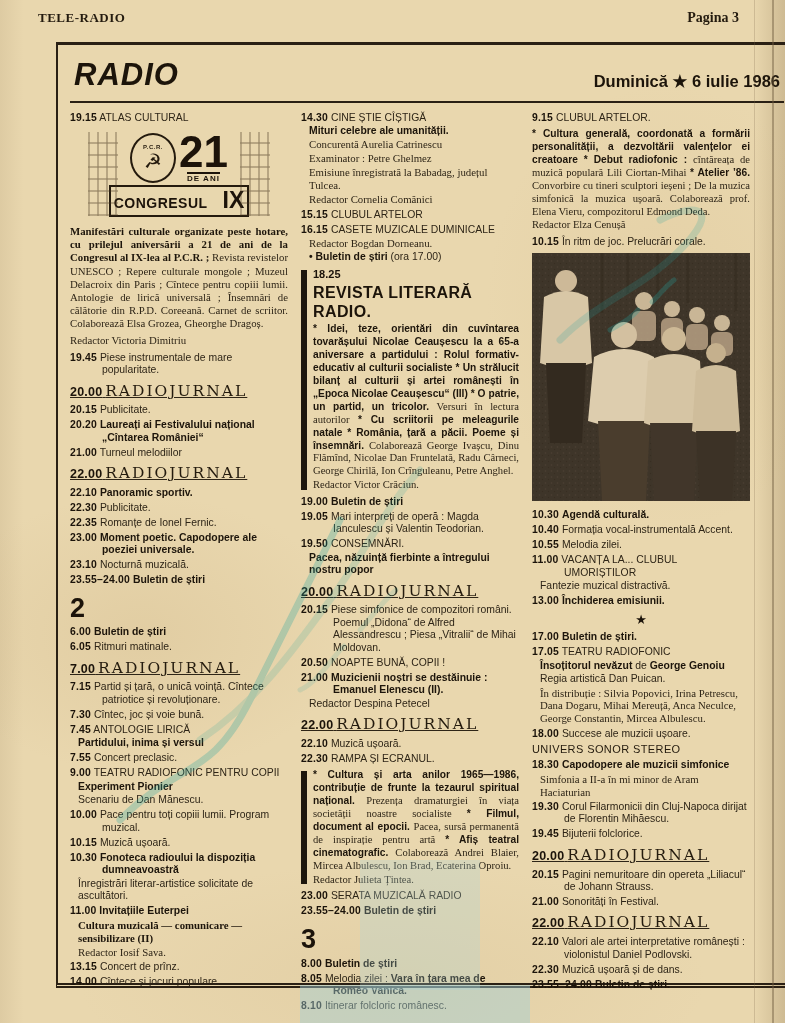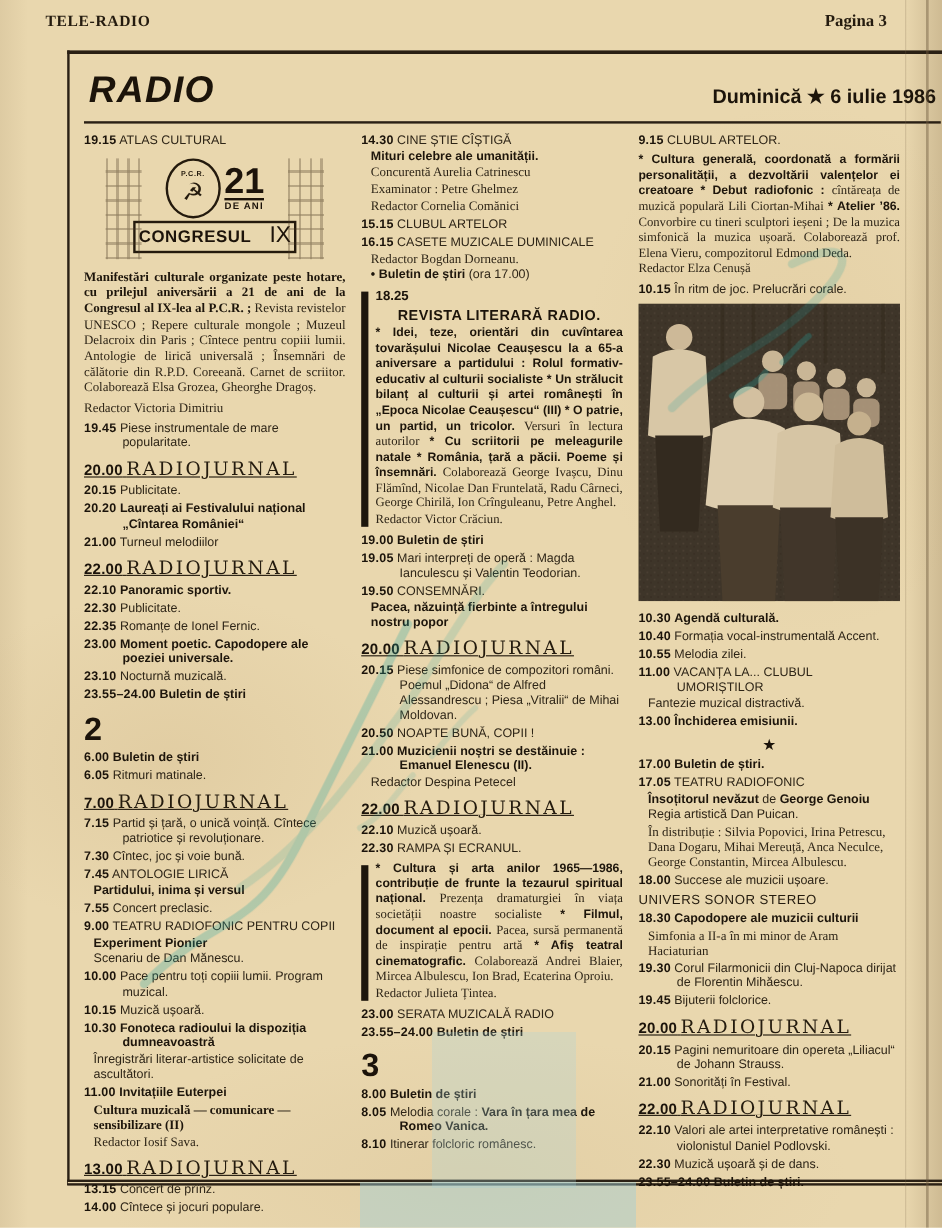--- a/index.html
+++ b/index.html
@@ -31,44 +31,44 @@
   .sub{padding-left:8px;margin-top:1px;}
   .serif{font-family:"Liberation Serif",serif;font-size:10.8px;}
   .journal{margin:5px 0 4px;text-decoration:underline;}
   .journal .time{font-size:12.5px;}
   .jtitle{font-family:"DejaVu Serif",serif;font-size:15.5px;letter-spacing:2px;color:#241b0e;}
   .para{margin:4px 0;text-align:justify;line-height:1.22;}
   .article{position:relative;margin:4px 0;}
   .article.barred{padding-left:12px;}
   .article.barred:before{content:"";position:absolute;left:0;top:2px;bottom:2px;width:6px;background:#1d160c;}
   .atime{font-weight:700;font-size:11px;color:#1b130a;margin-bottom:2px;}
-  .atitle{text-align:center;font-weight:700;font-size:12px;letter-spacing:.4px;color:#1c140a;margin:2px 0;}
+  .atitle{text-align:left;font-weight:700;font-size:16px;letter-spacing:.4px;color:#1c140a;margin:2px 0;}
   .abody{margin:1px 0;text-align:justify;font-family:"Liberation Serif",serif;font-size:10.6px;line-height:1.22;}
   .abody .b{font-family:"Liberation Sans",sans-serif;font-size:10.2px;}
   .afooter{font-family:"Liberation Serif",serif;font-size:10.6px;margin-top:1px;}
   .bignum{font-size:27px;font-weight:900;color:#1b130a;margin:5px 0 2px;}
   .starsep{text-align:center;font-size:13px;color:#1b130a;margin:4px 0;}
   .colhead{font-size:11px;letter-spacing:.4px;color:#241b0e;margin:3px 0 1px;}
   .logo{display:flex;justify-content:center;align-items:stretch;margin:8px 4px 9px;height:84px;}
   .scaffold{width:30px;background:
      repeating-linear-gradient(0deg, rgba(70,52,30,.55) 0 2px, transparent 2px 12px),
      repeating-linear-gradient(90deg, rgba(70,52,30,.55) 0 2px, transparent 2px 9px);
      opacity:.55;}
   .logo-core{width:118px;display:flex;flex-direction:column;align-items:center;margin:0 2px;}
   .logo-top{display:flex;align-items:center;gap:3px;}
   .emblem{position:relative;width:42px;height:46px;border:2px solid #241a0d;border-radius:50%;
     display:flex;flex-direction:column;align-items:center;justify-content:center;background:rgba(233,215,174,.4);}
   .pcr{font-size:6px;font-weight:700;letter-spacing:.5px;color:#241a0d;}
   .hs{font-size:20px;line-height:1;color:#241a0d;}
   .num-wrap{display:flex;flex-direction:column;align-items:center;}
-  .num{font-size:30px;line-height:.9;font-weight:900;color:#1c130a;}
+  .num{font-size:44px;line-height:.9;font-weight:900;color:#1c130a;}
   .deani{font-size:8px;font-weight:700;letter-spacing:1px;border-top:2px solid #1c130a;color:#1c130a;}
   .logo-bottom{margin-top:2px;border:2px solid #241a0d;padding:0 3px;display:flex;align-items:baseline;gap:15px;background:rgba(233,215,174,.3);}
   .congres{font-size:14px;font-weight:900;letter-spacing:.5px;color:#1c130a;}
-  .ix{font-size:19px;font-weight:400;color:#1c130a;}
+  .ix{font-size:23px;font-weight:700;color:#1c130a;}
   .photo-wrap{margin:4px 0 5px;}
   .wm{position:absolute;pointer-events:none;}
   .wm-script{opacity:.5;}
   .wm-block1{left:300px;top:985px;width:230px;height:38px;background:#9fcfd8;opacity:.45;}
   .wm-block2{left:360px;top:860px;width:120px;height:130px;background:#a9d4dc;opacity:.28;}
 </style>
 </head>
 <body>
 
 <div class="page">
@@ -176,34 +176,34 @@
           </div>
           <div class="entry">
             <div class="eline"><span class="time">10.30</span> <span class="b">Fonoteca radioului la dispoziția dumneavoastră</span></div>
             <div class="sub"><span>Înregistrări literar-artistice solicitate de ascultători.</span></div>
           </div>
           <div class="entry">
             <div class="eline"><span class="time">11.00</span> <span class="b">Invitațiile Euterpei</span></div>
             <div class="sub serif"><span class="b">Cultura muzicală — comunicare — sensibilizare (II)</span></div>
             <div class="sub serif"><span>Redactor Iosif Sava.</span></div>
           </div>
-          <div class="journal"><span class="time">13.00</span> <span class="jtitle">RADIOJURNAL</span></div>
           <div class="entry">
             <div class="eline"><span class="time">13.15</span> <span>Concert de prînz.</span></div>
           </div>
           <div class="entry">
             <div class="eline"><span class="time">14.00</span> <span>Cîntece și jocuri populare.</span></div>
           </div>
         </div>
       <div class="col">
           <div class="entry">
             <div class="eline"><span class="time">14.30</span> <span>CINE ȘTIE CÎȘTIGĂ</span></div>
             <div class="sub"><span class="b">Mituri celebre ale umanității.</span></div>
             <div class="sub serif"><span>Concurentă Aurelia Catrinescu</span></div>
             <div class="sub serif"><span>Examinator : Petre Ghelmez</span></div>
+            <div class="sub serif"><span>Emisiune înregistrată la Babadag, județul Tulcea.</span></div>
             <div class="sub serif"><span>Redactor Cornelia Comănici</span></div>
           </div>
           <div class="entry">
             <div class="eline"><span class="time">15.15</span> <span>CLUBUL ARTELOR</span></div>
           </div>
           <div class="entry">
             <div class="eline"><span class="time">16.15</span> <span>CASETE MUZICALE DUMINICALE</span></div>
             <div class="sub serif"><span>Redactor Bogdan Dorneanu.</span></div>
             <div class="sub"><span class="b">• Buletin de știri </span><span>(ora 17.00)</span></div>
           </div>
@@ -249,21 +249,21 @@
             <div class="eline"><span class="time">23.00</span> <span>SERATA MUZICALĂ RADIO</span></div>
           </div>
           <div class="entry">
             <div class="eline"><span class="time">23.55–24.00</span> <span class="b">Buletin de știri</span></div>
           </div>
           <div class="bignum"><span>3</span></div>
           <div class="entry">
             <div class="eline"><span class="time">8.00</span> <span class="b">Buletin de știri</span></div>
           </div>
           <div class="entry">
-            <div class="eline"><span class="time">8.05</span> <span>Melodia corale : </span><span class="b">Vara în țara mea de Romeo Vanica.</span></div>
+            <div class="eline"><span class="time">8.05</span> <span>Melodia zilei : </span><span class="b">Vara în țara mea de Romeo Vanica.</span></div>
           </div>
           <div class="entry">
             <div class="eline"><span class="time">8.10</span> <span>Itinerar folcloric românesc.</span></div>
           </div>
         </div>
       <div class="col">
           <div class="entry">
             <div class="eline"><span class="time">9.15</span> <span>CLUBUL ARTELOR.</span></div>
           </div>
           <div class="article">
@@ -345,21 +345,21 @@
             <div class="eline"><span class="time">17.05</span> <span>TEATRU RADIOFONIC</span></div>
             <div class="sub"><span class="b">Însoțitorul nevăzut</span><span> de </span><span class="b">George Genoiu</span></div>
             <div class="sub"><span>Regia artistică Dan Puican.</span></div>
             <div class="sub serif"><span>În distribuție : Silvia Popovici, Irina Petrescu, Dana Dogaru, Mihai Mereuță, Anca Neculce, George Constantin, Mircea Albulescu.</span></div>
           </div>
           <div class="entry">
             <div class="eline"><span class="time">18.00</span> <span>Succese ale muzicii ușoare.</span></div>
           </div>
           <div class="colhead"><span>UNIVERS SONOR STEREO</span></div>
           <div class="entry">
-            <div class="eline"><span class="time">18.30</span> <span class="b">Capodopere ale muzicii culturii</span></div>
+            <div class="eline"><span class="time">18.30</span> <span class="b">Capodopere ale muzicii simfonice</span></div>
             <div class="sub serif"><span>Simfonia a II-a în mi minor de Aram Haciaturian</span></div>
           </div>
           <div class="entry">
             <div class="eline"><span class="time">19.30</span> <span>Corul Filarmonicii din Cluj-Napoca dirijat de Florentin Mihăescu.</span></div>
           </div>
           <div class="entry">
             <div class="eline"><span class="time">19.45</span> <span>Bijuterii folclorice.</span></div>
           </div>
           <div class="journal"><span class="time">20.00</span> <span class="jtitle">RADIOJURNAL</span></div>
           <div class="entry">

